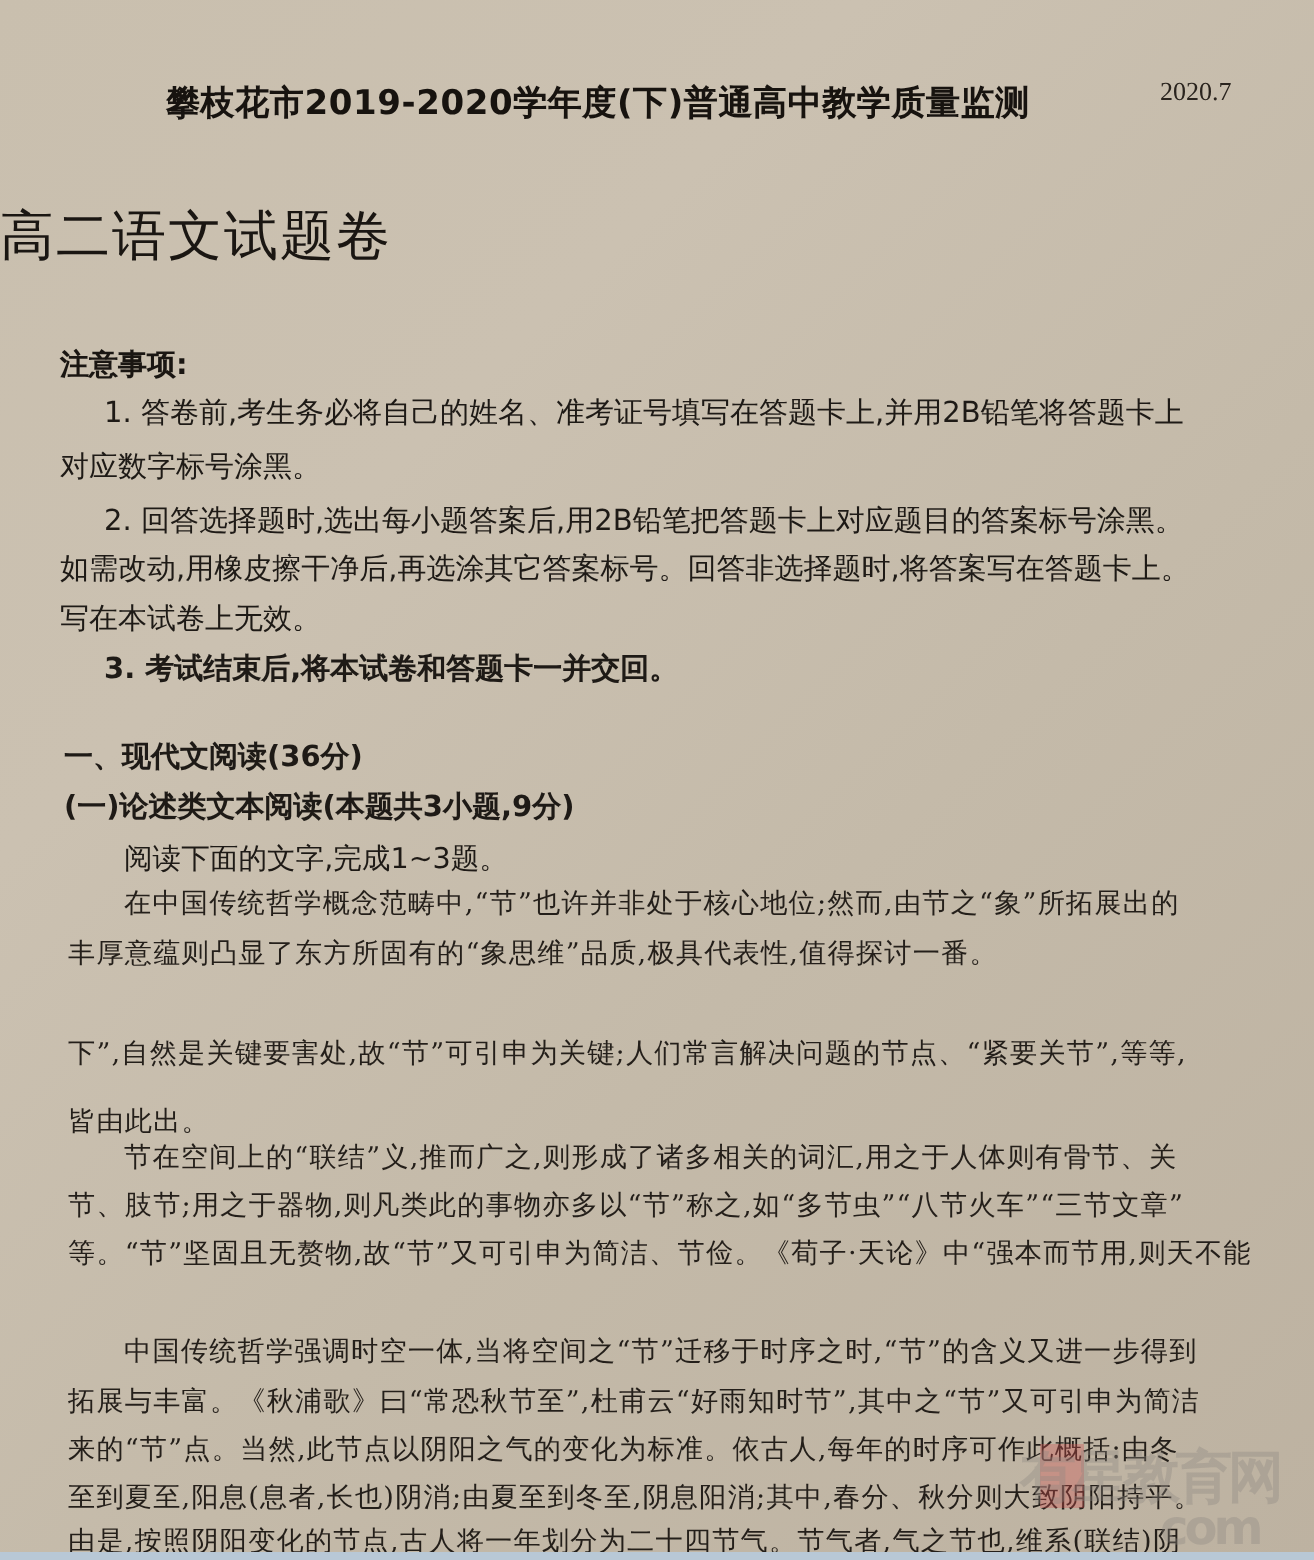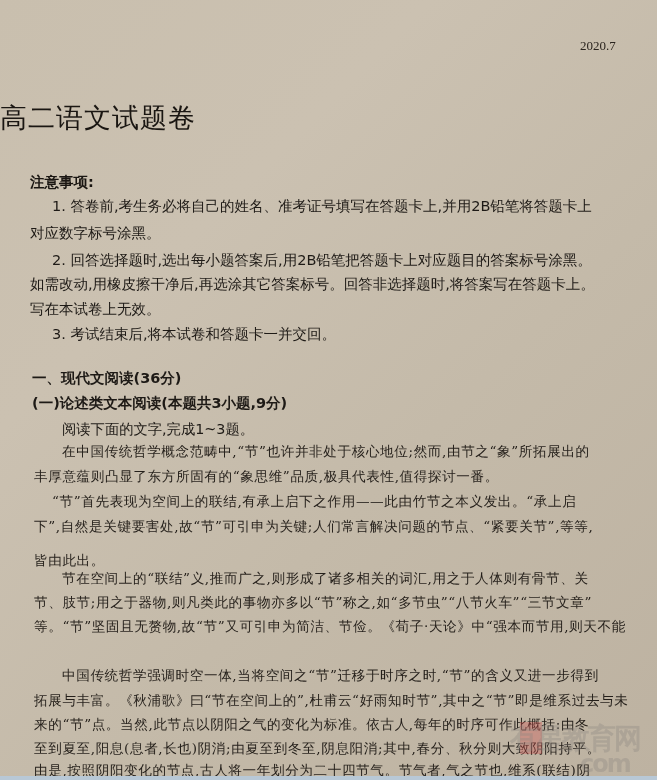--- a/index.html
+++ b/index.html
@@ -53,47 +53,47 @@
     .bottom-strip {
       position: absolute; left: 0; bottom: 0; width: 657px; height: 4px;
       background: #b8c8d6;
     }
   </style>
 </head>
 <body>
 
 <div class="page">
 
+  <div class="header-line">攀枝花市2019-2020学年度(下)普通高中教学质量监测</div>
   <div class="header-date">2020.7</div>
 
   <div class="title">高二语文试题卷</div>
 
   <div class="notes-heading">注意事项:</div>
 
   <div class="line sans" style="left:52px; top:197px; font-size:14.5px;">1.  答卷前,考生务必将自己的姓名、准考证号填写在答题卡上,并用2B铅笔将答题卡上</div>
   <div class="line sans" style="left:30px; top:224px; font-size:14.5px;">对应数字标号涂黑。</div>
   <div class="line sans" style="left:52px; top:251px; font-size:14.5px;">2.  回答选择题时,选出每小题答案后,用2B铅笔把答题卡上对应题目的答案标号涂黑。</div>
   <div class="line sans" style="left:30px; top:275px; font-size:14.5px;">如需改动,用橡皮擦干净后,再选涂其它答案标号。回答非选择题时,将答案写在答题卡上。</div>
   <div class="line sans" style="left:30px; top:300px; font-size:14.5px;">写在本试卷上无效。</div>
-  <div class="line sans" style="left:52px; top:325px; font-size:14.5px;">3.  考试结束后,将本试卷和答题卡一并交回。</div>
+  <div class="line sans" style="left:52px; top:325px; font-size:14.5px;font-weight:bold;">3.  考试结束后,将本试卷和答题卡一并交回。</div>
 
   <div class="line sans bold" style="left:32px; top:369px; font-size:14.5px;">一、现代文阅读(36分)</div>
   <div class="line sans bold" style="left:32px; top:394px; font-size:14.5px;">(一)论述类文本阅读(本题共3小题,9分)</div>
   <div class="line sans" style="left:62px; top:420px; font-size:14.3px;">阅读下面的文字,完成1~3题。</div>
 
   <div class="line body-text" style="left:62px; top:443px;">在中国传统哲学概念范畴中,“节”也许并非处于核心地位;然而,由节之“象”所拓展出的</div>
   <div class="line body-text" style="left:34px; top:468px;">丰厚意蕴则凸显了东方所固有的“象思维”品质,极具代表性,值得探讨一番。</div>
-  <div class="line body-text" style="left:52px; top:493px;">“节”首先表现为空间上的联结,有承上启下之作用——此由竹节之本义发出。“承上启</div>
   <div class="line body-text" style="left:34px; top:518px;">下”,自然是关键要害处,故“节”可引申为关键;人们常言解决问题的节点、“紧要关节”,等等,</div>
   <div class="line body-text" style="left:34px; top:552px;">皆由此出。</div>
   <div class="line body-text" style="left:62px; top:570px;">节在空间上的“联结”义,推而广之,则形成了诸多相关的词汇,用之于人体则有骨节、关</div>
   <div class="line body-text" style="left:34px; top:594px;">节、肢节;用之于器物,则凡类此的事物亦多以“节”称之,如“多节虫”“八节火车”“三节文章”</div>
   <div class="line body-text" style="left:34px; top:618px;">等。“节”坚固且无赘物,故“节”又可引申为简洁、节俭。《荀子·天论》中“强本而节用,则天不能</div>
   <div class="line body-text" style="left:62px; top:667px;">中国传统哲学强调时空一体,当将空间之“节”迁移于时序之时,“节”的含义又进一步得到</div>
-  <div class="line body-text" style="left:34px; top:692px;">拓展与丰富。《秋浦歌》曰“节在空间上的”,杜甫云“好雨知时节”,其中之“节”即是维系过去与未</div>
+  <div class="line body-text" style="left:34px; top:692px;">拓展与丰富。《秋浦歌》曰“常恐秋节至”,杜甫云“好雨知时节”,其中之“节”又可引申为简洁</div>
   <div class="line body-text" style="left:34px; top:716px;">来的“节”点。当然,此节点以阴阳之气的变化为标准。依古人,每年的时序可作此概括:由冬</div>
   <div class="line body-text" style="left:34px; top:740px;">至到夏至,阳息(息者,长也)阴消;由夏至到冬至,阴息阳消;其中,春分、秋分则大致阴阳持平。</div>
   <div class="line body-text" style="left:34px; top:762px;">由是,按照阴阳变化的节点,古人将一年划分为二十四节气。节气者,气之节也,维系(联结)阴</div>
 
   <div class="watermark">
     <div class="wm-red"></div>
     <div class="wm-text" style="left:-10px; top:0px;">有星教育网</div>
     <div class="wm-text" style="left:60px; top:30px; font-size:24px;">com</div>
   </div>
 

